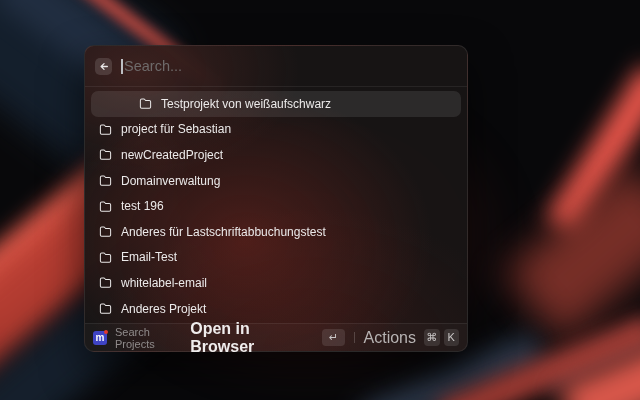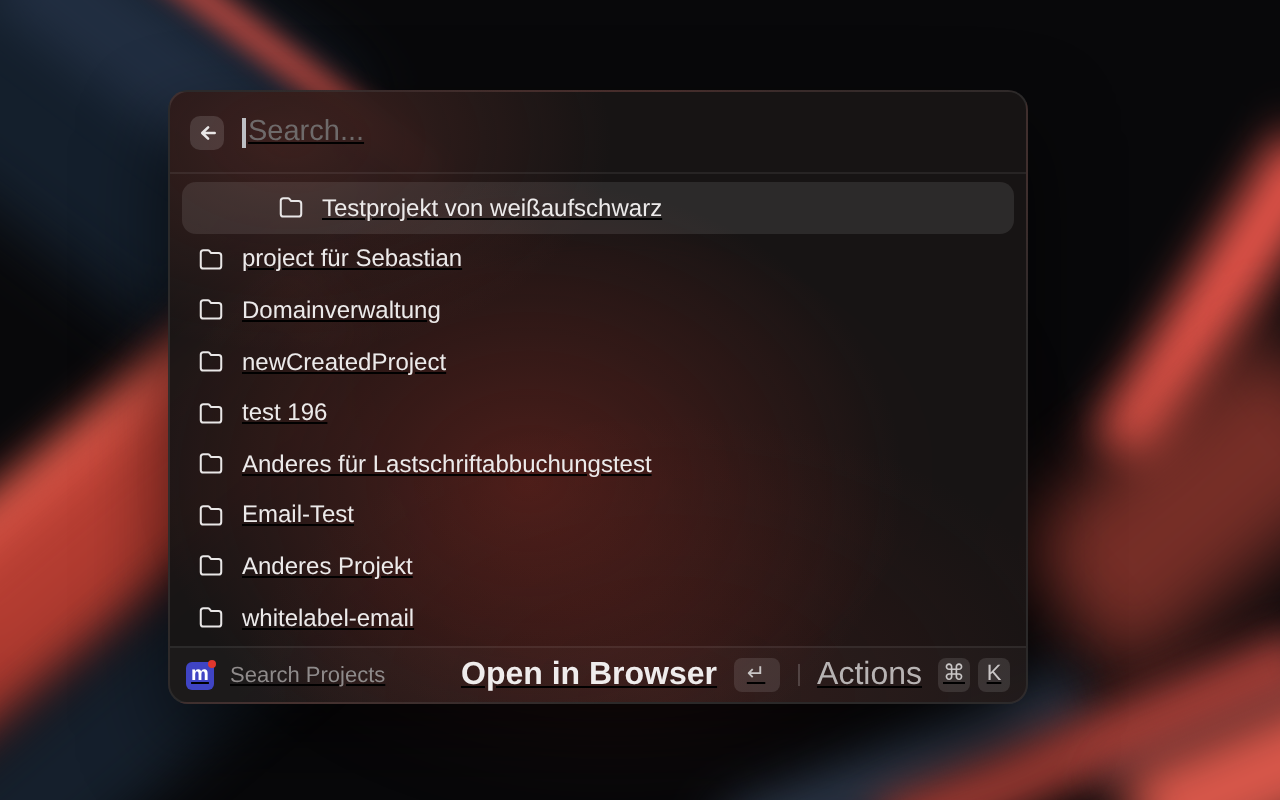--- a/index.html
+++ b/index.html
@@ -21,30 +21,30 @@
   .s-glow-c    {left:95px;top:85px;width:420px;height:300px;background:radial-gradient(closest-side,rgba(150,42,32,.5),rgba(150,42,32,0));filter:blur(22px);}
   .s-red-tr    {left:591px;top:60px;width:34px;height:180px;background:#e8554a;transform:rotate(32deg);filter:blur(11px);}
   .s-red-r-dim {left:553px;top:167px;width:90px;height:170px;background:#8a352c;transform:rotate(50deg);filter:blur(18px);opacity:.85;}
   .s-teal-r    {left:537px;top:342px;width:150px;height:20px;background:#1d2836;transform:rotate(-23deg);filter:blur(10px);opacity:.85;}
   .s-blue-br   {left:357px;top:368px;width:190px;height:36px;background:#2a3546;transform:rotate(-23deg);filter:blur(12px);}
   .s-red-br    {left:433px;top:357px;width:230px;height:30px;background:#a03a32;transform:rotate(-23deg);filter:blur(10px);}
   .s-red-corner{left:563px;top:360px;width:130px;height:56px;background:#d8574a;transform:rotate(-23deg);filter:blur(13px);}
 
   
   .palette{
-    position:absolute;left:84px;top:45px;width:430px;height:307px;
+    position:absolute;left:84px;top:45px;width:384px;height:307px;
     box-sizing:border-box;border-radius:10px;
     border:1px solid rgba(255,255,255,0.09);
     background-color:rgba(24,21,21,0.96);
     background-image:
       radial-gradient(260px 210px at 42% 64%, rgba(152,44,34,0.40), rgba(152,44,34,0) 72%),
       radial-gradient(230px 150px at 14% 8%,  rgba(142,58,50,0.30), rgba(142,58,50,0) 70%),
       radial-gradient(300px 200px at 58% 100%, rgba(120,35,28,0.22), rgba(120,35,28,0) 72%);
     box-shadow:0 18px 42px rgba(0,0,0,0.60);
-    display:flex;flex-direction:column;text-decoration:underline;
+    display:flex;flex-direction:column;
   }
   
   .searchbar{
     height:40px;flex:0 0 40px;display:flex;align-items:center;
     padding:0 10px;border-bottom:1px solid rgba(255,255,255,0.07);
   }
   .back-btn{
     width:17px;height:17px;flex:0 0 17px;border:none;border-radius:5px;
     background:rgba(255,255,255,0.13);color:#e9e7e7;
     display:flex;align-items:center;justify-content:center;padding:0;cursor:pointer;
@@ -144,36 +144,36 @@
           </svg>
         </span>
       <span class="label">project für Sebastian</span>
     </div>
     <div class="row">
       <span class="folder">
           <svg width="13" height="13" viewBox="0 0 16 16">
             <path d="M1.7 12.3 V4.2 C1.7 3.3 2.4 2.6 3.3 2.6 h2.8 c.35 0 .68.15.9.42 L8.1 4.35 h4.6 c.9 0 1.6.7 1.6 1.6 v6.35 c0 .9-.7 1.6-1.6 1.6 H3.3 c-.9 0-1.6-.7-1.6-1.6 Z" fill="none" stroke="#e9e7e7" stroke-width="1.25" stroke-linejoin="round"></path>
           </svg>
         </span>
+      <span class="label">newCreatedProject</span>
+    </div>
+    <div class="row">
+      <span class="folder">
+          <svg width="13" height="13" viewBox="0 0 16 16">
+            <path d="M1.7 12.3 V4.2 C1.7 3.3 2.4 2.6 3.3 2.6 h2.8 c.35 0 .68.15.9.42 L8.1 4.35 h4.6 c.9 0 1.6.7 1.6 1.6 v6.35 c0 .9-.7 1.6-1.6 1.6 H3.3 c-.9 0-1.6-.7-1.6-1.6 Z" fill="none" stroke="#e9e7e7" stroke-width="1.25" stroke-linejoin="round"></path>
+          </svg>
+        </span>
       <span class="label">Domainverwaltung</span>
     </div>
     <div class="row">
       <span class="folder">
           <svg width="13" height="13" viewBox="0 0 16 16">
             <path d="M1.7 12.3 V4.2 C1.7 3.3 2.4 2.6 3.3 2.6 h2.8 c.35 0 .68.15.9.42 L8.1 4.35 h4.6 c.9 0 1.6.7 1.6 1.6 v6.35 c0 .9-.7 1.6-1.6 1.6 H3.3 c-.9 0-1.6-.7-1.6-1.6 Z" fill="none" stroke="#e9e7e7" stroke-width="1.25" stroke-linejoin="round"></path>
           </svg>
         </span>
-      <span class="label">newCreatedProject</span>
-    </div>
-    <div class="row">
-      <span class="folder">
-          <svg width="13" height="13" viewBox="0 0 16 16">
-            <path d="M1.7 12.3 V4.2 C1.7 3.3 2.4 2.6 3.3 2.6 h2.8 c.35 0 .68.15.9.42 L8.1 4.35 h4.6 c.9 0 1.6.7 1.6 1.6 v6.35 c0 .9-.7 1.6-1.6 1.6 H3.3 c-.9 0-1.6-.7-1.6-1.6 Z" fill="none" stroke="#e9e7e7" stroke-width="1.25" stroke-linejoin="round"></path>
-          </svg>
-        </span>
       <span class="label">test 196</span>
     </div>
     <div class="row">
       <span class="folder">
           <svg width="13" height="13" viewBox="0 0 16 16">
             <path d="M1.7 12.3 V4.2 C1.7 3.3 2.4 2.6 3.3 2.6 h2.8 c.35 0 .68.15.9.42 L8.1 4.35 h4.6 c.9 0 1.6.7 1.6 1.6 v6.35 c0 .9-.7 1.6-1.6 1.6 H3.3 c-.9 0-1.6-.7-1.6-1.6 Z" fill="none" stroke="#e9e7e7" stroke-width="1.25" stroke-linejoin="round"></path>
           </svg>
         </span>
       <span class="label">Anderes für Lastschriftabbuchungstest</span>
     </div>
@@ -184,29 +184,29 @@
           </svg>
         </span>
       <span class="label">Email-Test</span>
     </div>
     <div class="row">
       <span class="folder">
           <svg width="13" height="13" viewBox="0 0 16 16">
             <path d="M1.7 12.3 V4.2 C1.7 3.3 2.4 2.6 3.3 2.6 h2.8 c.35 0 .68.15.9.42 L8.1 4.35 h4.6 c.9 0 1.6.7 1.6 1.6 v6.35 c0 .9-.7 1.6-1.6 1.6 H3.3 c-.9 0-1.6-.7-1.6-1.6 Z" fill="none" stroke="#e9e7e7" stroke-width="1.25" stroke-linejoin="round"></path>
           </svg>
         </span>
+      <span class="label">whitelabel-email</span>
+    </div>
+    <div class="row">
+      <span class="folder">
+          <svg width="13" height="13" viewBox="0 0 16 16">
+            <path d="M1.7 12.3 V4.2 C1.7 3.3 2.4 2.6 3.3 2.6 h2.8 c.35 0 .68.15.9.42 L8.1 4.35 h4.6 c.9 0 1.6.7 1.6 1.6 v6.35 c0 .9-.7 1.6-1.6 1.6 H3.3 c-.9 0-1.6-.7-1.6-1.6 Z" fill="none" stroke="#e9e7e7" stroke-width="1.25" stroke-linejoin="round"></path>
+          </svg>
+        </span>
       <span class="label">Anderes Projekt</span>
-    </div>
-    <div class="row">
-      <span class="folder">
-          <svg width="13" height="13" viewBox="0 0 16 16">
-            <path d="M1.7 12.3 V4.2 C1.7 3.3 2.4 2.6 3.3 2.6 h2.8 c.35 0 .68.15.9.42 L8.1 4.35 h4.6 c.9 0 1.6.7 1.6 1.6 v6.35 c0 .9-.7 1.6-1.6 1.6 H3.3 c-.9 0-1.6-.7-1.6-1.6 Z" fill="none" stroke="#e9e7e7" stroke-width="1.25" stroke-linejoin="round"></path>
-          </svg>
-        </span>
-      <span class="label">whitelabel-email</span>
     </div>
   </div>
 
   <div class="footer">
     <div class="logo">
       <span>m</span>
       <span class="logo-dot"></span>
     </div>
     <span class="src-label">Search Projects</span>
     <div class="f-spacer"></div>

